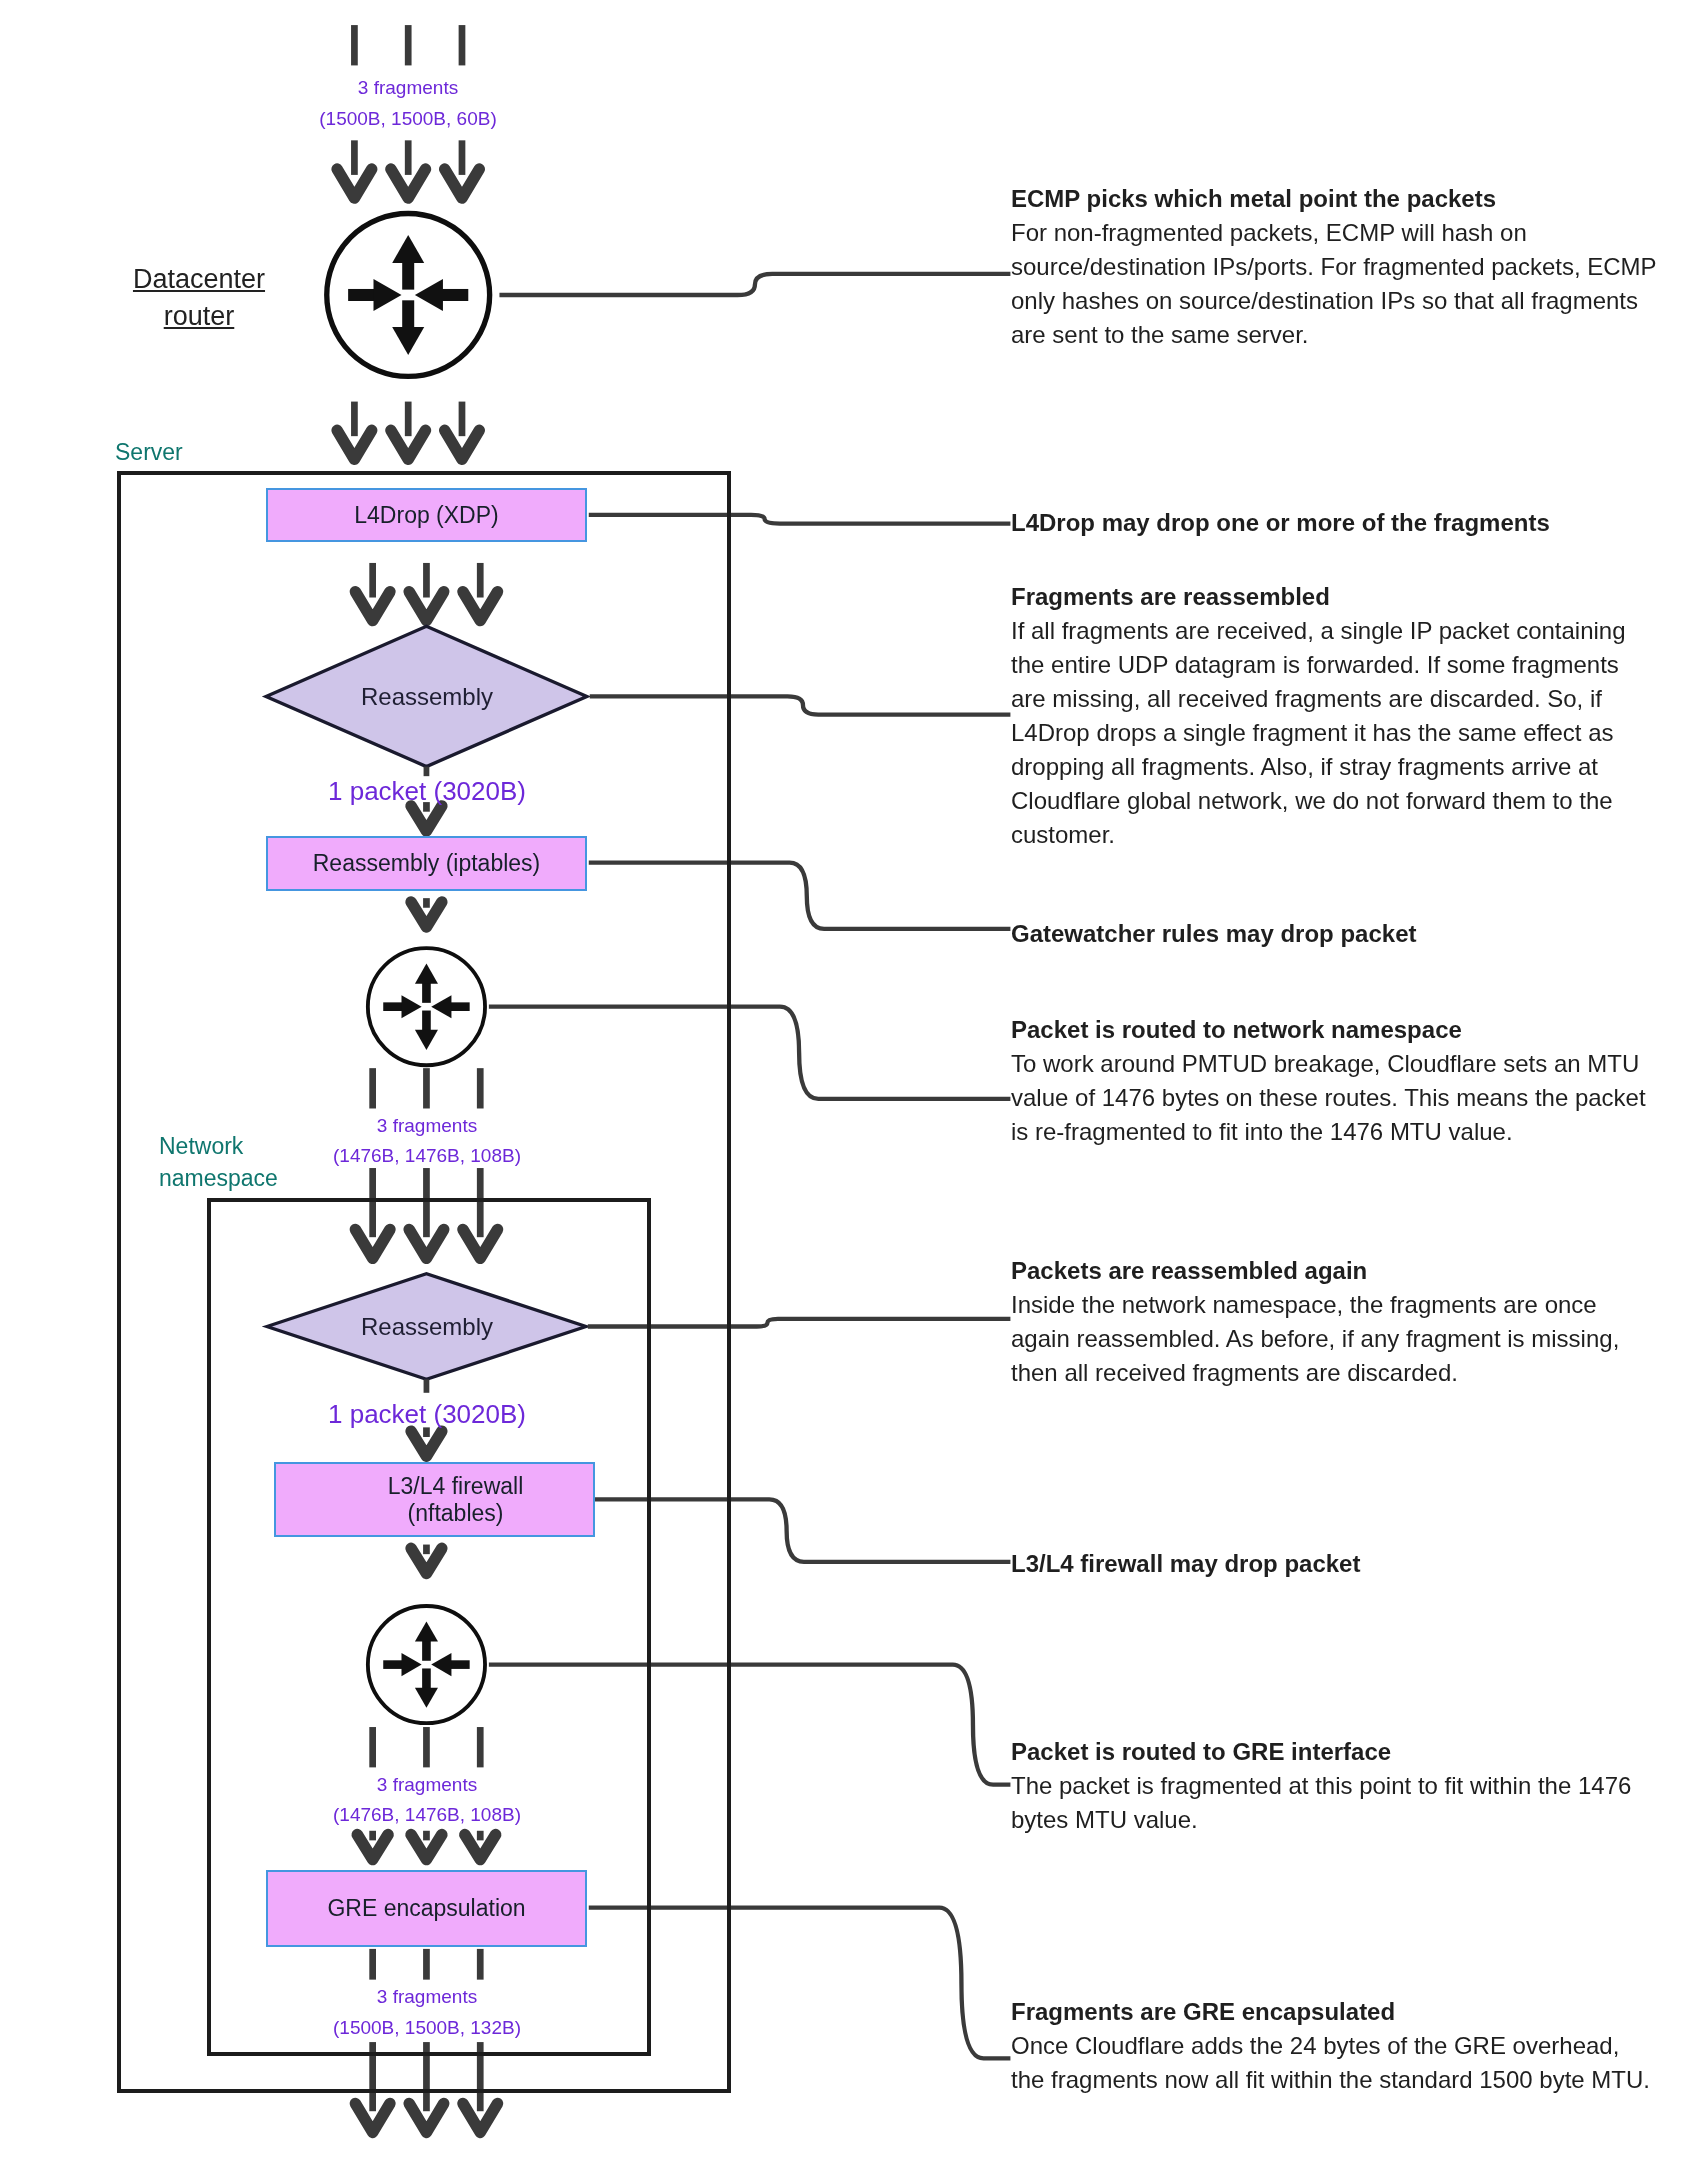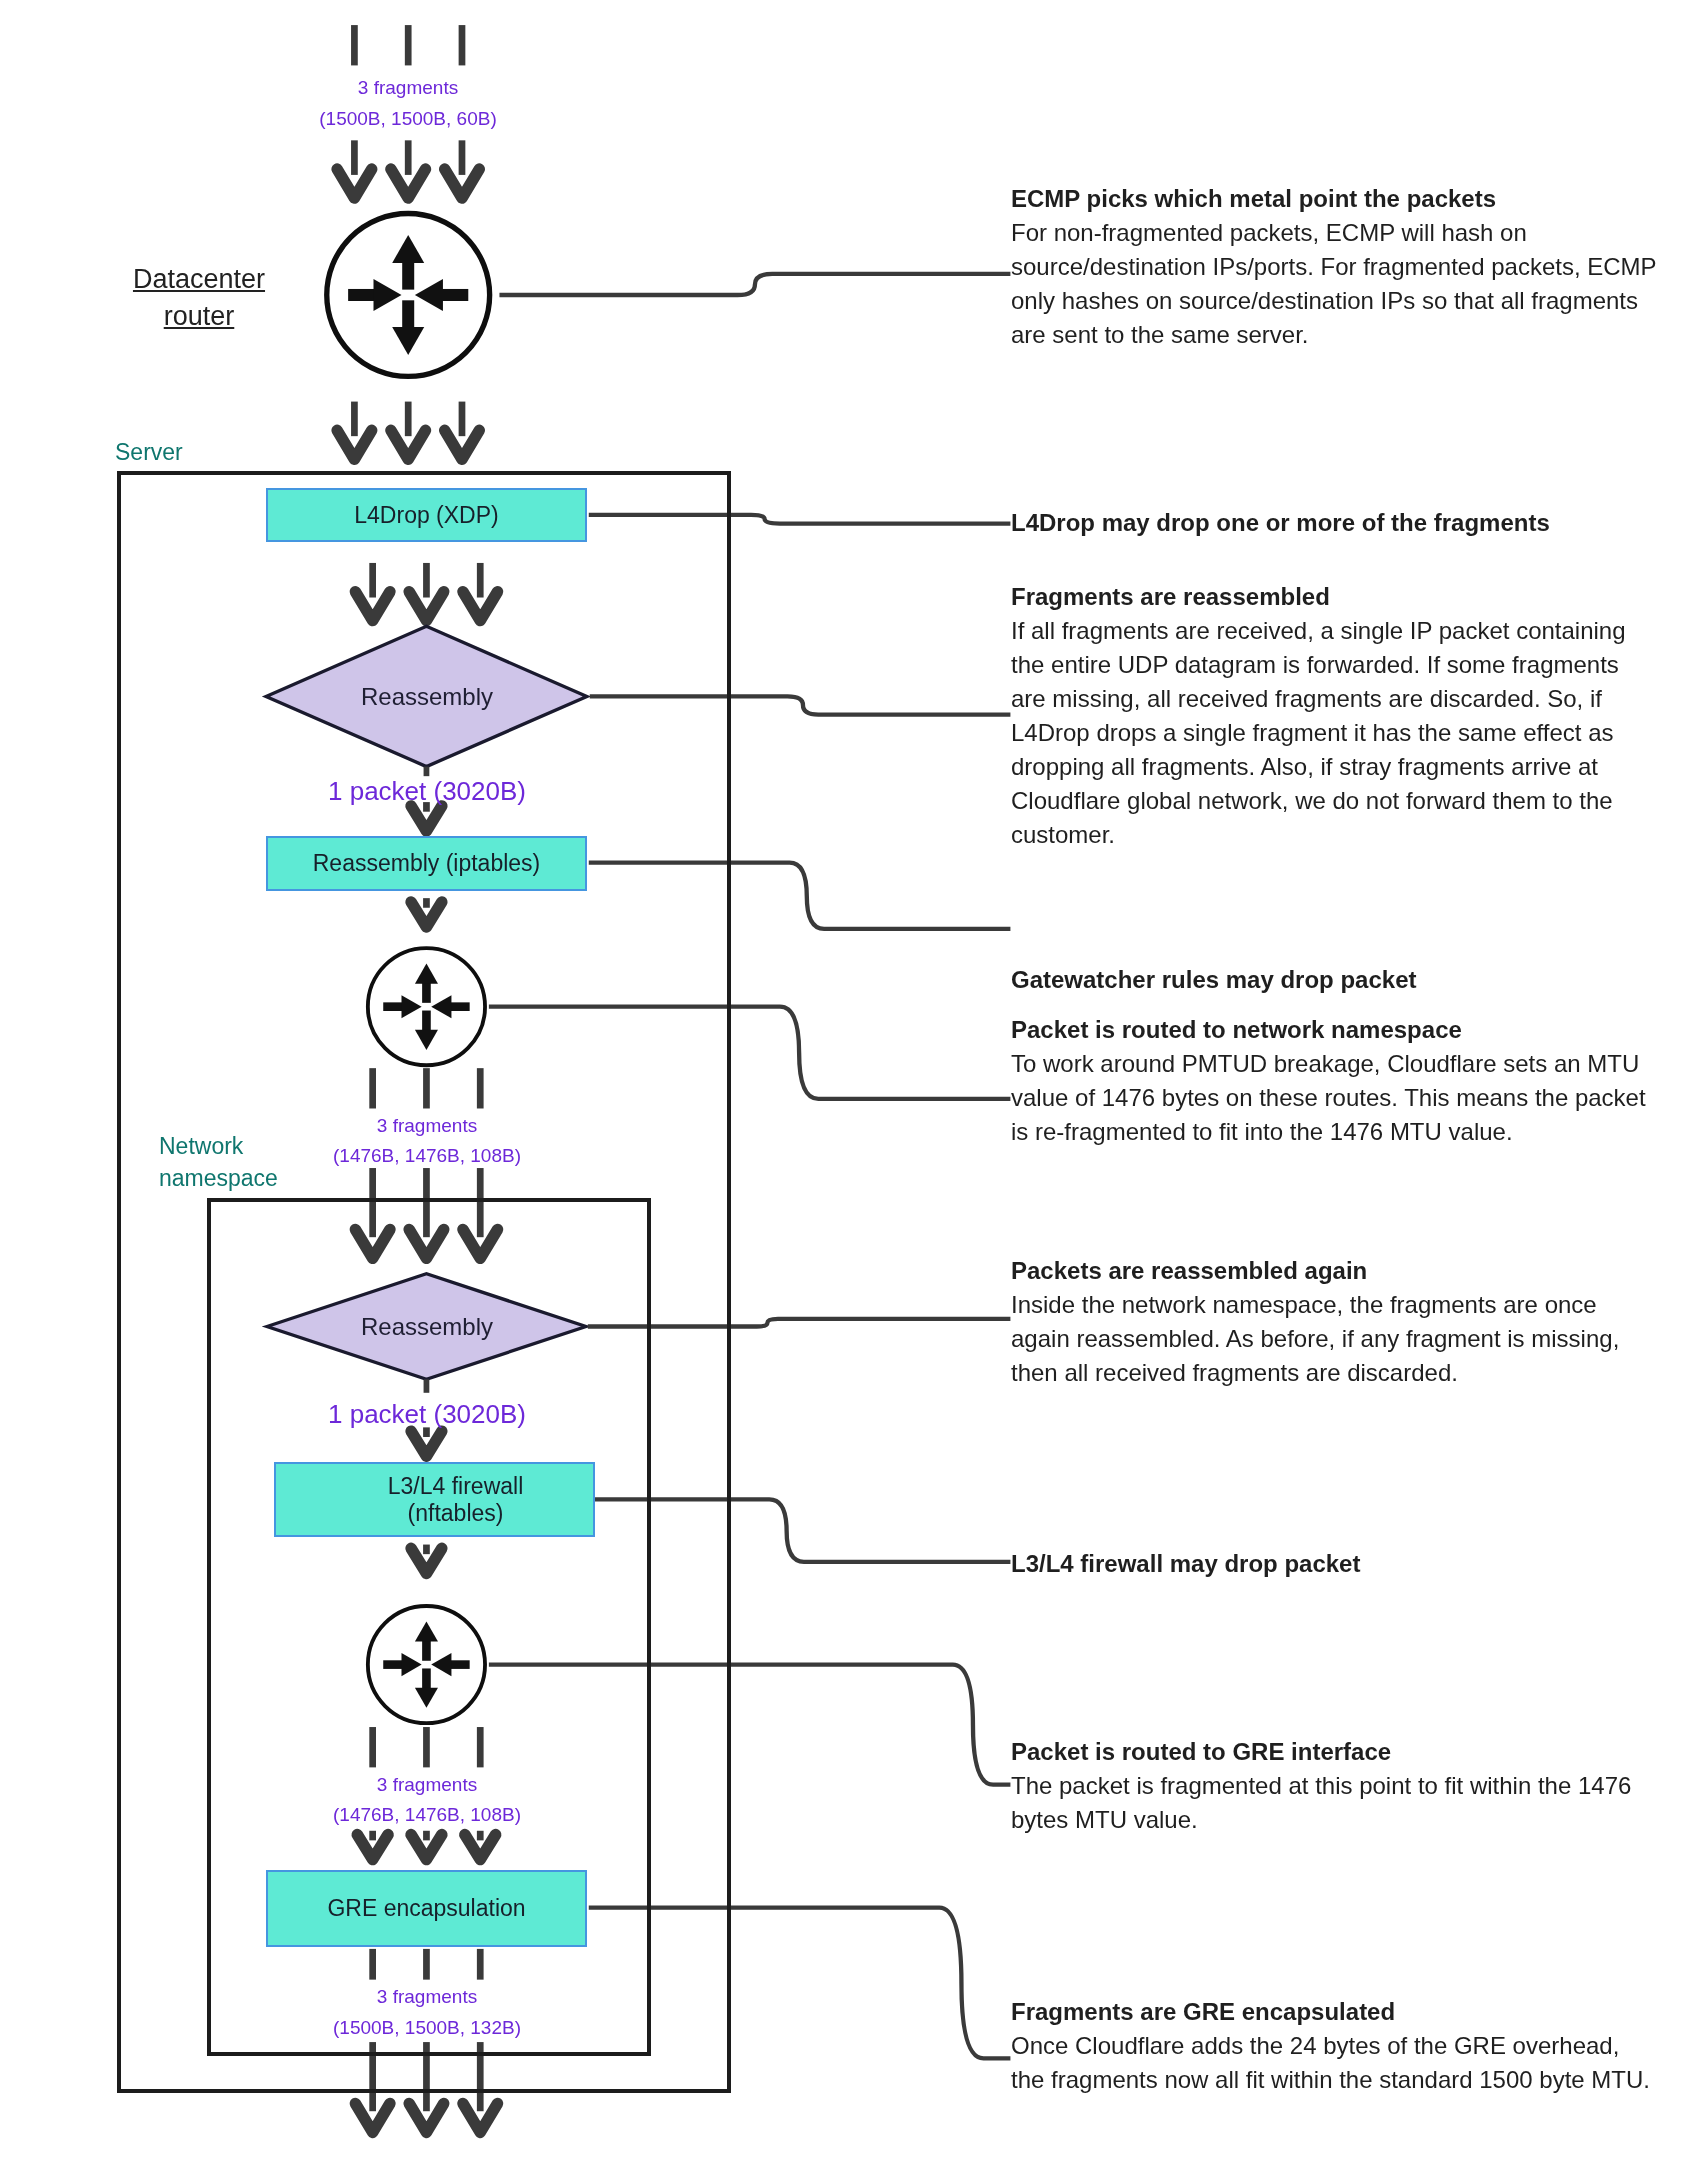--- a/index.html
+++ b/index.html
@@ -7,21 +7,21 @@
           font-family:"Liberation Sans",sans-serif;color:#1f1f1f;overflow:hidden;}
   svg.layer{position:absolute;left:0;top:0;}
   .abs{position:absolute;}
   .ctr{transform:translateX(-50%);text-align:center;white-space:nowrap;}
   .flowlabel{font-size:19px;line-height:29px;color:#6d28d9;}
   .packetlabel{font-size:26px;line-height:31px;color:#6d28d9;}
   .sidelabel{font-size:27px;line-height:37px;color:#222;text-align:center;}
   .boxlabel{font-size:23px;color:#17202a;}
   .frame{position:absolute;border:4.8px solid #1c1c1c;background:transparent;box-sizing:border-box;}
   .framelabel{font-size:23px;line-height:32px;color:#0f766e;}
-  .procbox{position:absolute;background:#5eead4;border:2.9px solid #4596e0;box-sizing:border-box;
+  .procbox{position:absolute;background:#f0abfc;border:2.9px solid #4596e0;box-sizing:border-box;
            display:flex;align-items:center;justify-content:center;flex-direction:column;}
   .diamondlabel{position:absolute;font-size:24px;color:#1f1f33;transform:translate(-50%,-50%);white-space:nowrap;}
   .ann{position:absolute;left:1011px;width:648px;font-size:24px;line-height:34px;color:#1f1f1f;}
   .ann .t{font-weight:bold;}
 </style>
 </head>
 <body>
 
 <div class="canvas">
 
@@ -201,21 +201,21 @@
     <div>For non-fragmented packets, ECMP will hash on source/destination IPs/ports. For fragmented packets, ECMP only hashes on source/destination IPs so that all fragments are sent to the same server.</div>
   </div>
   <div class="ann" style="top:506px;">
     <div class="t">L4Drop may drop one or more of the fragments</div>
     <div></div>
   </div>
   <div class="ann" style="top:580px;">
     <div class="t">Fragments are reassembled</div>
     <div>If all fragments are received, a single IP packet containing the entire UDP datagram is forwarded. If some fragments are missing, all received fragments are discarded. So, if L4Drop drops a single fragment it has the same effect as dropping all fragments. Also, if stray fragments arrive at Cloudflare global network, we do not forward them to the customer.</div>
   </div>
-  <div class="ann" style="top:963px;">
+  <div class="ann" style="top:917px;">
     <div class="t">Gatewatcher rules may drop packet</div>
     <div></div>
   </div>
   <div class="ann" style="top:1013px;">
     <div class="t">Packet is routed to network namespace</div>
     <div>To work around PMTUD breakage, Cloudflare sets an MTU value of 1476 bytes on these routes. This means the packet is re-fragmented to fit into the 1476 MTU value.</div>
   </div>
   <div class="ann" style="top:1254px;">
     <div class="t">Packets are reassembled again</div>
     <div>Inside the network namespace, the fragments are once again reassembled. As before, if any fragment is missing, then all received fragments are discarded.</div>

